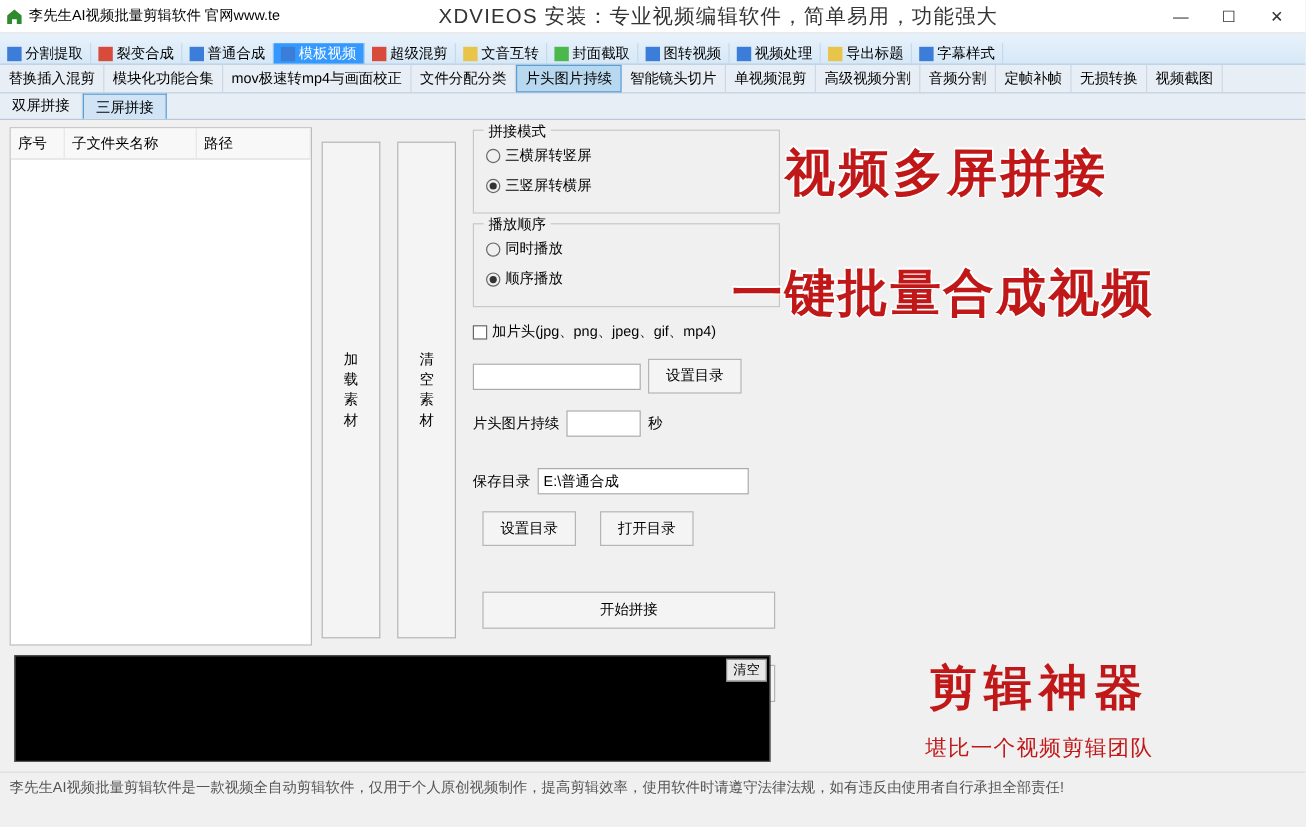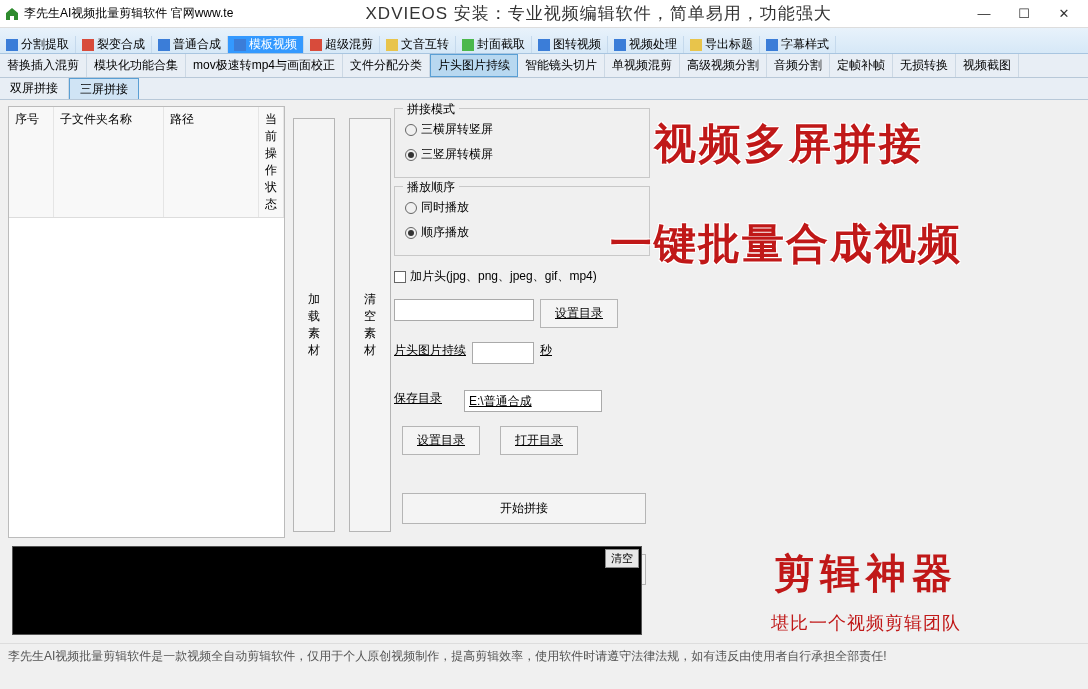--- a/index.html
+++ b/index.html
@@ -39,25 +39,25 @@
 .btn { background: #f4f4f4; border: 1px solid #b5b5b5; padding: 5px 14px; cursor: pointer; }
 
 .mid-pane { width: 256px; display: flex; flex-direction: column; gap: 8px; padding-top: 2px; }
 .group { border: 1px solid #c8c8c8; padding: 8px 10px 10px 10px; position: relative; background: #f0f0f0; }
 .group-title { position: absolute; top: -8px; left: 8px; background: #f0f0f0; padding: 0 4px; }
 .radio-row { display: flex; align-items: center; gap: 4px; padding: 4px 0; }
 .radio { width: 12px; height: 12px; border: 1px solid #666; border-radius: 50%; display: inline-flex; align-items: center; justify-content: center; }
 .radio.checked::after { content: ""; width: 6px; height: 6px; background: #333; border-radius: 50%; }
 .cb-row { display: flex; align-items: center; gap: 4px; margin-top: 4px; }
 .cb { width: 12px; height: 12px; border: 1px solid #666; background: #fff; }
-.mid-row { display: flex; gap: 6px; align-items: flex-start; margin-top: 6px; text-decoration: underline; }
+.mid-row { display: flex; gap: 6px; align-items: center; margin-top: 6px; }
 .txt-input { background: #fff; border: 1px solid #aaa; height: 22px; padding: 0 4px; }
 .txt-input.w1 { width: 140px; }
 .txt-input.w2 { width: 62px; }
-.txt-input.w3 { width: 138px; margin-left: 16px; }
+.txt-input.w3 { width: 176px; }
 .mid-btns { display: flex; gap: 30px; padding: 30px 4px 4px 8px; flex-direction: column; }
 
 .right-pane { flex: 1; position: relative; }
 .promo1 { font-size: 42px; font-weight: 600; color: #c01818; letter-spacing: 3px; text-shadow: -1px -1px 0 #fff, 1px -1px 0 #fff, -1px 1px 0 #fff, 1px 1px 0 #fff; position: absolute; top: 10px; left: -4px; white-space: nowrap; }
 .promo2 { font-size: 42px; font-weight: 600; color: #c01818; letter-spacing: 2px; text-shadow: -1px -1px 0 #fff, 1px -1px 0 #fff, -1px 1px 0 #fff, 1px 1px 0 #fff; position: absolute; top: 110px; left: -48px; white-space: nowrap; }
 
 .log-area { display: flex; height: 105px; padding: 8px 12px; gap: 14px; }
 .log-box { flex: 0 0 630px; background: #000; border: 1px solid #555; position: relative; }
 .log-clear { position: absolute; top: 2px; right: 2px; background: #e8e8e8; border: 1px solid #888; padding: 1px 5px; font-size: 11px; }
 .promo-box { flex: 1; display: flex; flex-direction: column; align-items: center; justify-content: center; gap: 10px; }
@@ -180,21 +180,20 @@
 </div>
 
 <div class="main-area">
 
   <div class="left-pane">
     <div class="table-wrap">
       <div class="table-head">
         <div class="th th1">序号</div>
         <div class="th th2">子文件夹名称</div>
         <div class="th th3">路径</div>
-        <div class="th th4">当前操作状态</div>
       </div>
     </div>
     <div class="left-btns">
       <button class="btn">加载素材</button>
       <button class="btn">清空素材</button>
     </div>
   </div>
 
   <div class="mid-pane">
     <div class="group">

